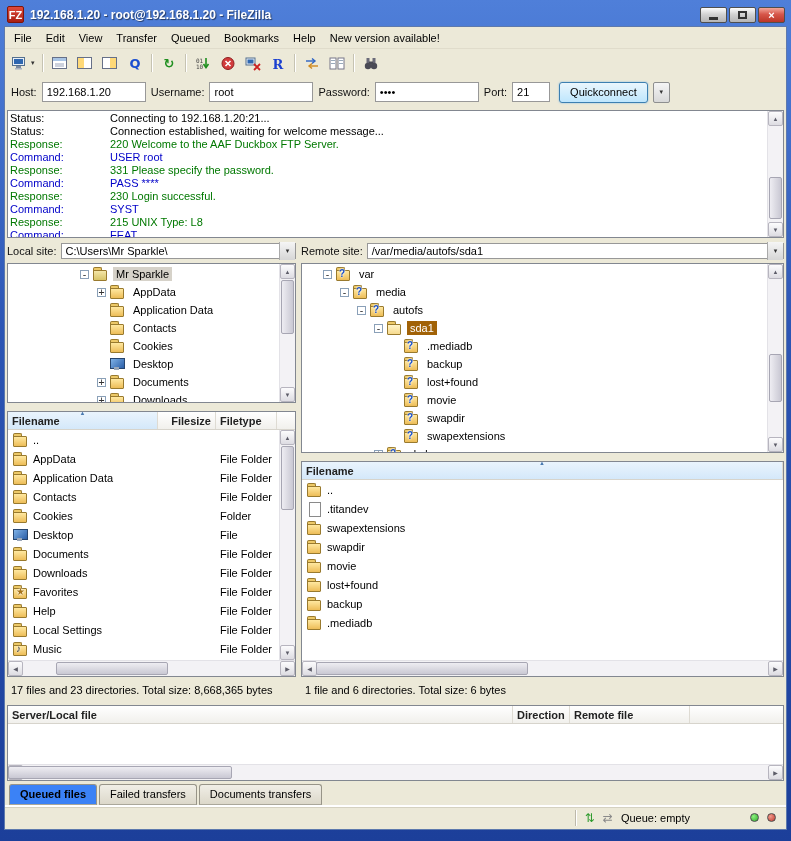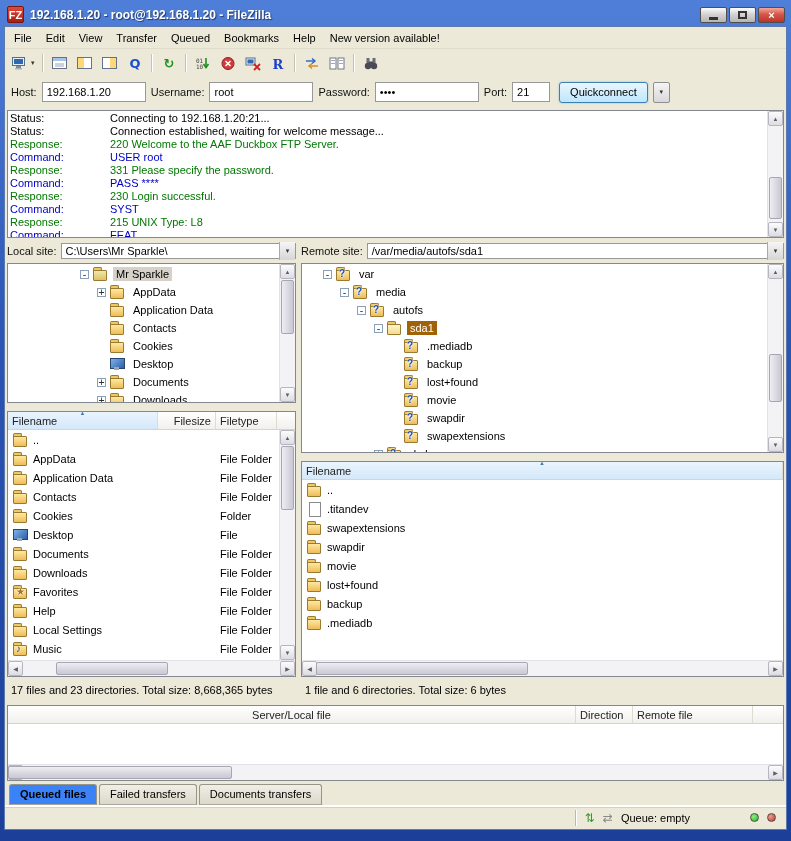--- a/index.html
+++ b/index.html
@@ -62,21 +62,21 @@
   .tree-body{position:absolute;inset:1px 16px 0 0;overflow:hidden;}
   .trow{height:18px;display:flex;align-items:center;white-space:nowrap;}
   .exp{width:9px;height:9px;flex:none;border:1px solid #8aa0b8;background:#fff;font-size:10px;line-height:7px;text-align:center;color:#333;margin-right:3px;font-family:"DejaVu Sans Mono",monospace;}
   .expsp{width:12px;flex:none;}
   .lbl{padding:1px 3px;}
   .sel-a{background:#a16207;color:#fff;}
   .sel-i{background:#d6d2c9;color:#000;}
   
   .list-panel{background:#fff;border:1px solid #828790;position:relative;overflow:hidden;flex:1;display:flex;flex-direction:column;min-height:0;}
   .list-header{height:18px;flex:none;display:flex;background:linear-gradient(#ffffff,#f1f0ec);border-bottom:1px solid #d7d4cc;}
-  .col-h{display:flex;align-items:center;padding:0 4px;border-right:1px solid #dedbd3;position:relative;white-space:nowrap;overflow:hidden;color:#222;}
+  .col-h{display:flex;align-items:center;padding:0 4px;border-right:1px solid #dedbd3;position:relative;white-space:nowrap;overflow:hidden;color:#222;font-weight:bold;}
   .col-h.fill{flex:1;border-right:none;}
   .sorted{background:linear-gradient(#eaf4fd,#d4e8fa);}
   .sort{position:absolute;top:-2px;left:50%;transform:translateX(-50%);font-size:6px;font-style:normal;color:#4a7ab0;}
   .rows{flex:1;overflow:hidden;}
   .lrow{height:19px;display:flex;align-items:center;}
   .cell{display:flex;align-items:center;height:100%;padding:0 4px;overflow:hidden;white-space:nowrap;}
   .lc-name{width:150px;flex:none;}
   .lc-size{width:58px;flex:none;justify-content:flex-end;}
   .lc-type{width:61px;flex:none;}
   .rc-name{flex:1;min-width:0;}
@@ -87,21 +87,21 @@
   .ic-folder::after{content:"";position:absolute;left:1px;top:3px;right:2px;bottom:0;background:linear-gradient(#ffe8a0,#edbd58);border:1px solid #997a2e;border-radius:1px;}
   .ic-open::after{background:linear-gradient(#fff4ca,#f6da8d);}
   .ic-user::after{background:linear-gradient(#f4e6a8,#d8c468);}
   .ic-file::after{content:"";position:absolute;left:3px;top:0;width:10px;height:13px;background:#fff;border:1px solid #8a8a8a;}
   .ic-desktop::before{content:"";position:absolute;left:1px;top:1px;width:13px;height:9px;background:linear-gradient(135deg,#7fb2e8,#2b5fa8);border:1px solid #27456e;}
   .ic-desktop::after{content:"";position:absolute;left:5px;top:10px;width:5px;height:3px;background:#9aa7b8;}
   .ov{position:absolute;z-index:2;left:4px;top:0;font-style:normal;font-weight:bold;font-size:10px;line-height:13px;text-shadow:0 0 2px #fff,0 0 2px #fff;}
   
   .queuewrap{height:80px;padding:4px 2px 0;flex:none;}
   .queue-panel{height:76px;}
-  .qc0{width:568px;flex:none;justify-content:center;}
+  .qc0{width:505px;flex:none;}
   .qc1{width:57px;flex:none;}
   .qc2{width:120px;flex:none;}
   
   .tabsrow{height:24px;flex:none;display:flex;align-items:flex-end;gap:2px;padding:2px 4px 0;}
   .tab{padding:3px 10px 4px;background:linear-gradient(#f0eee6,#dcd8ca);border:1px solid #979488;border-bottom-color:#aaa79a;border-radius:3px 3px 0 0;white-space:nowrap;}
   .tab.active{background:#3b82f6;font-weight:bold;}
   
   .statusbar{flex:1;display:flex;align-items:center;gap:8px;padding:0 10px 0 6px;border-top:1px solid #fff;box-shadow:inset 0 1px 0 #fff,inset 0 2px 0 #d5d1c0;}
   .flexfill{flex:1;}
   .sbsep{width:2px;height:16px;border-left:1px solid #bdb9aa;border-right:1px solid #fff;}

